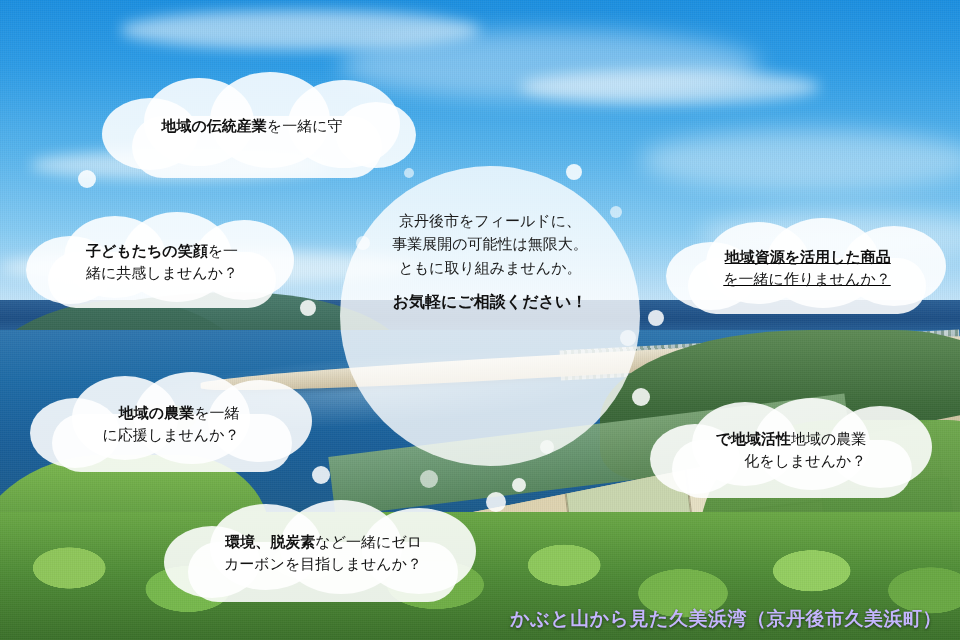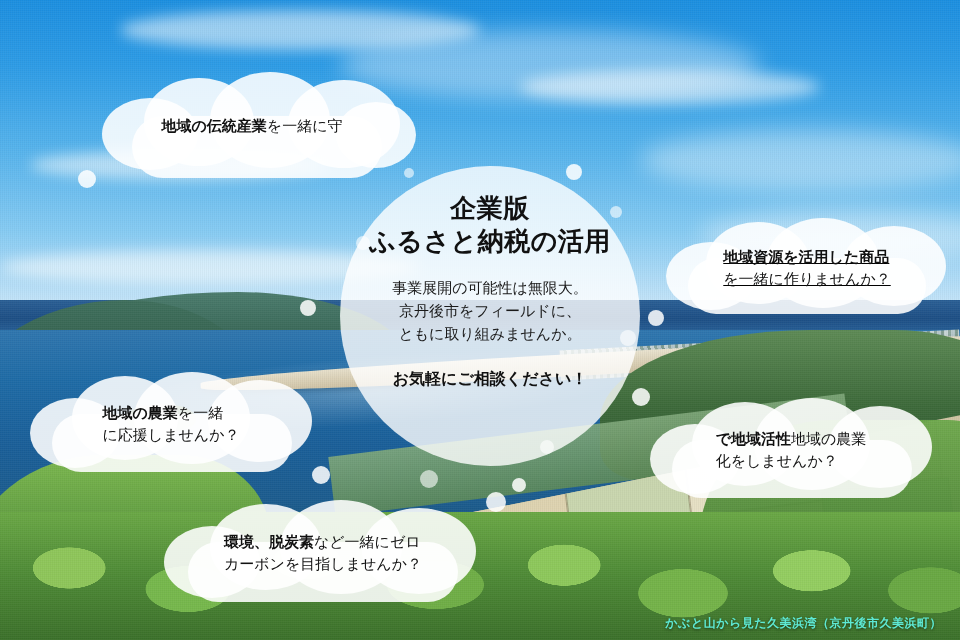--- a/index.html
+++ b/index.html
@@ -129,42 +129,42 @@
     padding-top:26px;box-sizing:border-box;
     text-align:center;
   }
   .cc-title{
     font-size:26px;font-weight:bold;color:#111;line-height:1.28;letter-spacing:.5px;
   }
   .cc-body{
     margin-top:18px;font-size:15px;color:#1a1a1a;line-height:1.55;font-weight:500;
   }
   .cc-cta{
-    margin-top:23px;font-size:16px;font-weight:bold;color:#111;
+    margin-top:12px;font-size:16px;font-weight:bold;color:#111;
   }
 
   
   .bubble{
     position:absolute;
     display:flex;align-items:center;justify-content:center;
-    text-align:left;box-sizing:border-box;
+    text-align:right;box-sizing:border-box;
   }
   .bubble .puff{
     position:absolute;background:rgba(255,255,255,.88);border-radius:50%;
   }
   .bubble .txt{
     position:relative;z-index:5;color:#111;line-height:1.5;
     font-size:15px;padding:0 14px;
   }
   .bubble .txt b{font-weight:bold;}
   .dot{position:absolute;background:rgba(255,255,255,.85);border-radius:50%;}
 
   .caption{
     position:absolute;right:18px;bottom:8px;
-    color:#5eead4;font-size:12px;font-weight:bold;
+    color:#c4b5fd;font-size:19px;font-weight:bold;
     text-shadow:0 1px 3px rgba(0,0,0,.55);
     letter-spacing:.5px;
   }
 </style>
 </head>
 <body>
 
 <div id="stage">
 
   <div class="layer sky"></div>
@@ -201,47 +201,54 @@
     <div class="plot" style="left:260px;top:132px;width:130px;height:56px;background:#e8e2c8;"></div>
     <div class="plot" style="left:392px;top:126px;width:130px;height:58px;background:#c3b493;"></div>
   </div>
 
   <div class="forest-right"></div>
   <div class="forest-left"></div>
   <div class="forest"></div>
   <div class="grain"></div>
 
   <div class="center-circle">
-    <div class="cc-title">
-      <div>企業版</div>
-      <div>ふるさと納税の活用</div>
-    </div>
     <div class="cc-body">
+      <div>京丹後市をフィールドに、</div>
       <div>事業展開の可能性は無限大。</div>
-      <div>京丹後市をフィールドに、</div>
       <div>ともに取り組みませんか。</div>
     </div>
     <div class="cc-cta">お気軽にご相談ください！</div>
   </div>
 
   <div class="bubble" style="left:92px;top:72px;width:320px;height:108px;">
     <div class="puff" style="left:10px;top:26px;width:96px;height:72px;"></div>
     <div class="puff" style="left:52px;top:6px;width:110px;height:88px;"></div>
     <div class="puff" style="left:118px;top:0px;width:120px;height:96px;"></div>
     <div class="puff" style="left:196px;top:8px;width:112px;height:88px;"></div>
     <div class="puff" style="left:244px;top:30px;width:80px;height:66px;"></div>
     <div class="puff" style="left:40px;top:44px;width:250px;height:62px;border-radius:40px;"></div>
     <div class="txt">
       <b>地域の伝統産業</b><span>を一緒に守</span><br>
     </div>
   </div>
   <div class="dot" style="left:78px;top:170px;width:18px;height:18px;"></div>
 
   <div class="dot" style="left:566px;top:164px;width:16px;height:16px;"></div>
 
+  <div class="bubble" style="left:22px;top:212px;width:280px;height:100px;">
+    <div class="puff" style="left:4px;top:24px;width:88px;height:68px;"></div>
+    <div class="puff" style="left:42px;top:4px;width:102px;height:82px;"></div>
+    <div class="puff" style="left:100px;top:0px;width:110px;height:90px;"></div>
+    <div class="puff" style="left:172px;top:8px;width:100px;height:80px;"></div>
+    <div class="puff" style="left:26px;top:40px;width:228px;height:56px;border-radius:38px;"></div>
+    <div class="txt">
+      <b>子どもたちの笑顔</b><span>を一</span><br>
+      <span>緒に共感しませんか？</span>
+    </div>
+  </div>
   <div class="dot" style="left:300px;top:300px;width:16px;height:16px;"></div>
 
   <div class="bubble" style="left:662px;top:218px;width:290px;height:100px;text-decoration:underline;">
     <div class="puff" style="left:4px;top:24px;width:90px;height:68px;"></div>
     <div class="puff" style="left:44px;top:4px;width:104px;height:82px;"></div>
     <div class="puff" style="left:104px;top:0px;width:114px;height:90px;"></div>
     <div class="puff" style="left:180px;top:8px;width:104px;height:80px;"></div>
     <div class="puff" style="left:26px;top:40px;width:238px;height:56px;border-radius:38px;"></div>
     <div class="txt">
       <b>地域資源を活用した商品</b><span></span><br>

